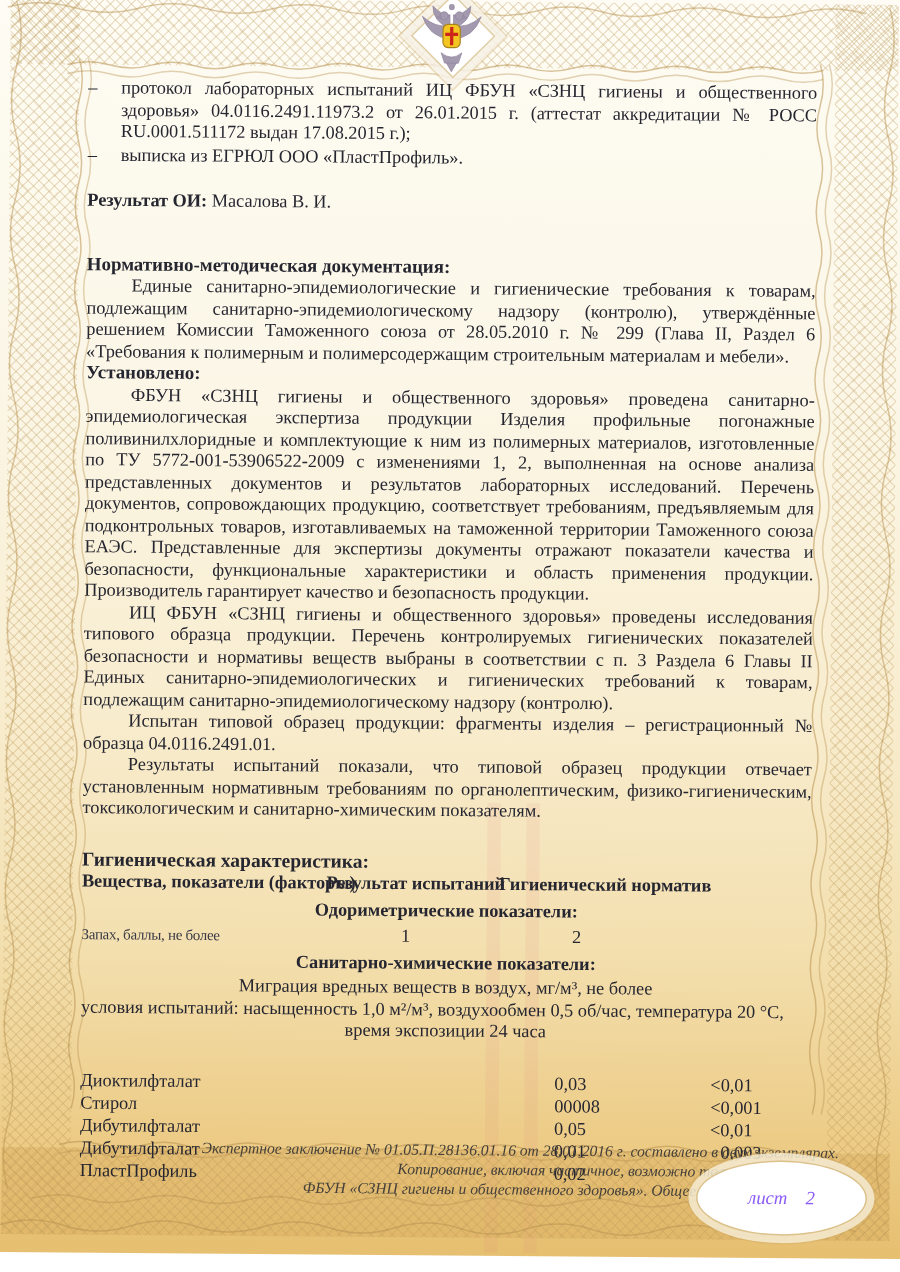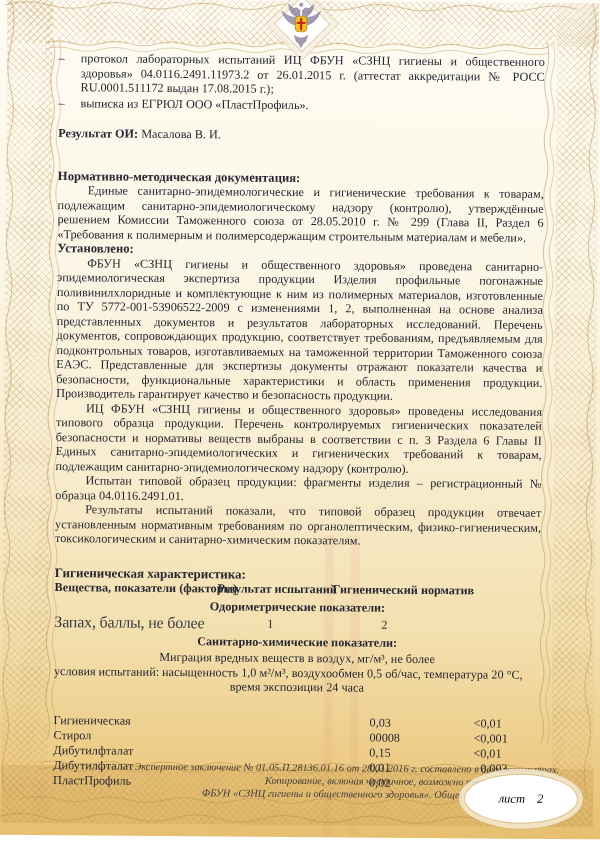--- a/index.html
+++ b/index.html
@@ -36,28 +36,28 @@
   .gap28{height:28px;} .gap20{height:20px;}
   .para{margin:0;text-align:justify;text-indent:30px;}
   .trow{position:relative;height:16px;}
   .abs{position:absolute;top:0;}
   .th{font-weight:bold;font-size:12.2px;}
   .c2h{left:163px;text-align:center;} .c3h{left:278px;}
   .odor2{left:213px;} .odor3{left:327px;}
   .chem2{left:316px;} .chem3{left:420px;}
   .sect{font-weight:bold;text-align:center;margin:2px 0;}
   .cnote{text-align:center;margin:0;}
-  .odorname{font-size:16px;color:#3a3a46;letter-spacing:-0.2px;}
+  .odorname{font-size:10px;color:#3a3a46;letter-spacing:-0.2px;}
   .chemrow{height:15px;}
   .footer{position:absolute;right:42px;top:766px;width:470px;text-align:right;
       font-style:italic;font-size:10.4px;line-height:13.2px;color:#45403a;}
   .sheet-medallion{position:absolute;right:24px;top:778px;width:112px;height:48px;background:#fff;
       border-radius:50%;box-shadow:0 0 0 1px rgba(205,170,100,.6),0 0 0 6px rgba(248,240,218,.8),0 0 0 7px rgba(205,170,100,.35);
       display:flex;align-items:center;justify-content:center;}
-  .sheet-label{font-style:italic;font-size:12.5px;color:#000000;word-spacing:9px;}
+  .sheet-label{font-style:italic;font-size:12.5px;color:#8b5cf6;word-spacing:9px;}
 </style>
 </head>
 <body>
 
 <div class="scan">
   <div class="streak" style="left:330px"></div>
   <div class="streak" style="left:356px"></div>
 
   <div class="strip top"></div>
   <div class="strip left"></div>
@@ -139,32 +139,32 @@
       <span class="abs odor3">2</span>
     </div>
 
     <p class="sect">Санитарно-химические показатели:</p>
     <p class="cnote">Миграция вредных веществ в воздух, мг/м³, не более</p>
     <p style="margin:0">условия испытаний: насыщенность 1,0 м²/м³, воздухообмен 0,5 об/час, температура 20 °С,</p>
     <p class="cnote">время экспозиции 24 часа</p>
     <div class="gap20"></div>
 
     <div class="trow chemrow">
-      <span>Гигиеническая</span>
+      <span>Диоктилфталат</span>
       <span class="abs chem2">0,03</span>
       <span class="abs chem3">&lt;0,01</span>
     </div>
     <div class="trow chemrow">
       <span>Стирол</span>
       <span class="abs chem2">00008</span>
       <span class="abs chem3">&lt;0,001</span>
     </div>
     <div class="trow chemrow">
       <span>Дибутилфталат</span>
-      <span class="abs chem2">0,15</span>
+      <span class="abs chem2">0,05</span>
       <span class="abs chem3">&lt;0,01</span>
     </div>
     <div class="trow chemrow">
       <span>Дибутилфталат</span>
       <span class="abs chem2">0,01</span>
       <span class="abs chem3" style="left:427px">0,003</span>
     </div>
     <div class="trow chemrow">
       <span>ПластПрофиль</span>
       <span class="abs chem2">0,02</span>

